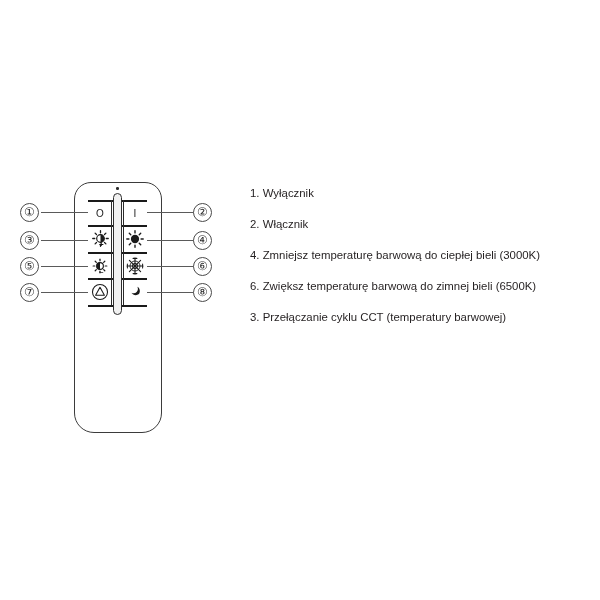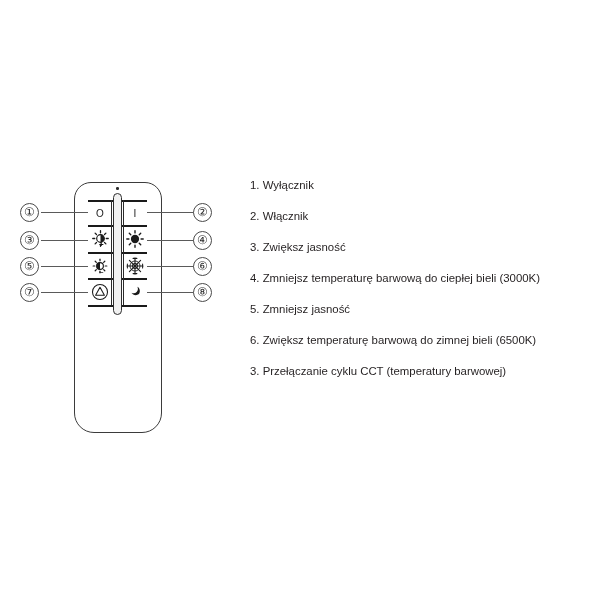--- a/index.html
+++ b/index.html
@@ -135,21 +135,21 @@
     position: absolute;
     height: 1.4px;
     background: #5a5a5a;
     z-index: 1;
   }
 
   
   .legend {
     position: absolute;
     left: 250px;
-    top: 180px;
+    top: 188px;
     width: 340px;
   }
   .legend-item {
     font-family: "Liberation Sans", sans-serif;
     font-size: 11.4px;
     line-height: 1;
     color: #231f20;
     height: 31px;
     white-space: nowrap;
   }
@@ -299,20 +299,18 @@
   <div class="marker" style="left:20px; top:231px;">③</div>
   <div class="marker" style="left:193px; top:231px;">④</div>
   <div class="marker" style="left:20px; top:257px;">⑤</div>
   <div class="marker" style="left:193px; top:257px;">⑥</div>
   <div class="marker" style="left:20px; top:283px;">⑦</div>
   <div class="marker" style="left:193px; top:283px;">⑧</div>
 
   <div class="legend">
     <div class="legend-item">1. Wyłącznik</div>
     <div class="legend-item">2. Włącznik</div>
-    <div class="legend-item">3. Zwiększ jasność</div>
     <div class="legend-item">4. Zmniejsz temperaturę barwową do ciepłej bieli (3000K)</div>
-    <div class="legend-item">5. Zmniejsz jasność</div>
     <div class="legend-item">6. Zwiększ temperaturę barwową do zimnej bieli (6500K)</div>
     <div class="legend-item">3. Przełączanie cyklu CCT (temperatury barwowej)</div>
   </div>
 
 </div>
 
 </body></html>

